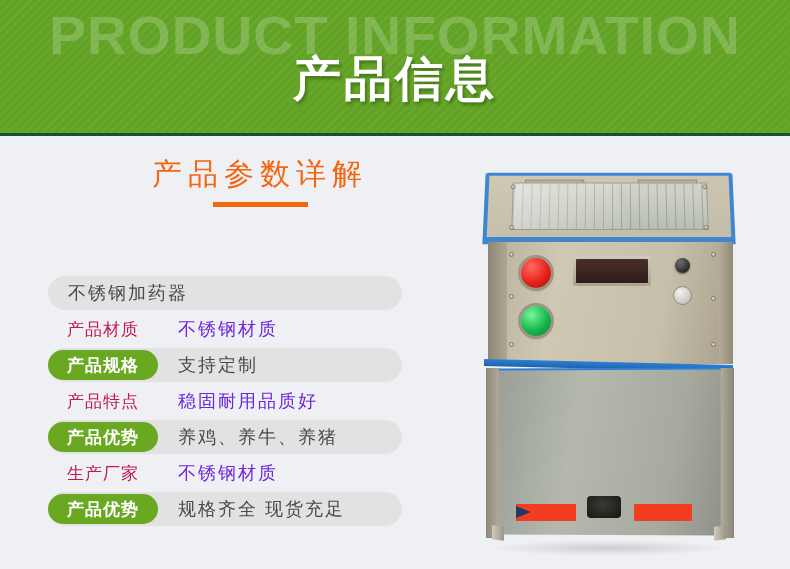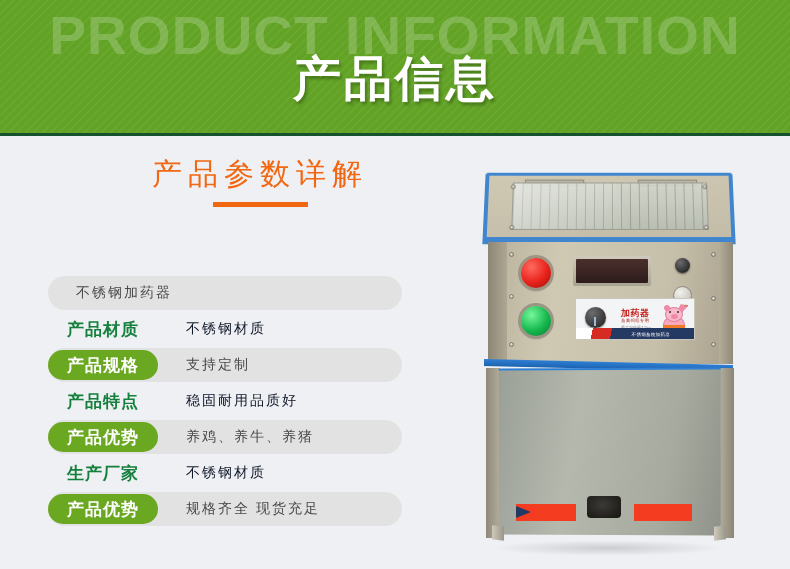--- a/index.html
+++ b/index.html
@@ -85,29 +85,29 @@
     width:110px;height:30px;
     display:flex;align-items:center;justify-content:center;
     font-size:17px;font-weight:bold;letter-spacing:1px;
     box-sizing:border-box;
   }
   .spec-row.pill .label{
     background:#6aa821;border-radius:15px;color:#ffffff;
     margin-left:0;
   }
   .spec-row.plain .label{
-    background:transparent;color:#15803d;font-weight:bold;
+    background:transparent;color:#be185d;font-weight:normal;
   }
   .spec-row .value{
     position:relative;z-index:2;
-    margin-left:28px;
-    font-size:14px;color:#4a4a4a;letter-spacing:2px;
+    margin-left:20px;
+    font-size:18px;color:#4a4a4a;letter-spacing:2px;
     white-space:nowrap;
   }
-  .spec-row.plain .value{color:#0f172a;}
+  .spec-row.plain .value{color:#6d28d9;}
 
   
   .photo{
     position:absolute;left:470px;top:172px;width:275px;height:390px;
   }
   .shadow-ell{
     position:absolute;left:20px;top:368px;width:235px;height:16px;
     background:radial-gradient(ellipse at center,rgba(120,125,130,0.30) 0%,rgba(120,125,130,0.0) 70%);
   }
   
@@ -402,42 +402,20 @@
       <div class="btn-red"></div>
       <div class="btn-green"></div>
 
       <div class="lcd-bezel">
         <div class="lcd"></div>
       </div>
 
       <div class="knob-small"></div>
       <div class="port-silver"></div>
 
-      <div class="sticker">
-        <div class="sticker-knob"></div>
-        <div class="sticker-knob-label">调速开关</div>
-        <div class="sticker-title">加药器</div>
-        <div class="sticker-sub">畜禽饲喂专用</div>
-        <div class="sticker-sub2">最大加药量7.5kg</div>
-
-        <div class="pig">
-          <div class="pig-mark">正宇</div>
-          <div class="pig-body"></div>
-          <div class="pig-belt"></div>
-          <div class="pig-head"></div>
-          <div class="pig-ear l"></div>
-          <div class="pig-ear r"></div>
-          <div class="pig-eye l"></div>
-          <div class="pig-eye r"></div>
-          <div class="pig-snout"></div>
-        </div>
-
-        <div class="sticker-band"></div>
-        <div class="sticker-band-text">不锈钢畜牧加药器</div>
-      </div>
 
       <div class="screw" style="left:20px;top:10px;"></div>
       <div class="screw" style="left:20px;top:52px;"></div>
       <div class="screw" style="left:20px;top:100px;"></div>
       <div class="screw" style="left:222px;top:10px;"></div>
       <div class="screw" style="left:222px;top:54px;"></div>
       <div class="screw" style="left:222px;top:100px;"></div>
     </div>
 
     <div class="blue-trim"></div>

